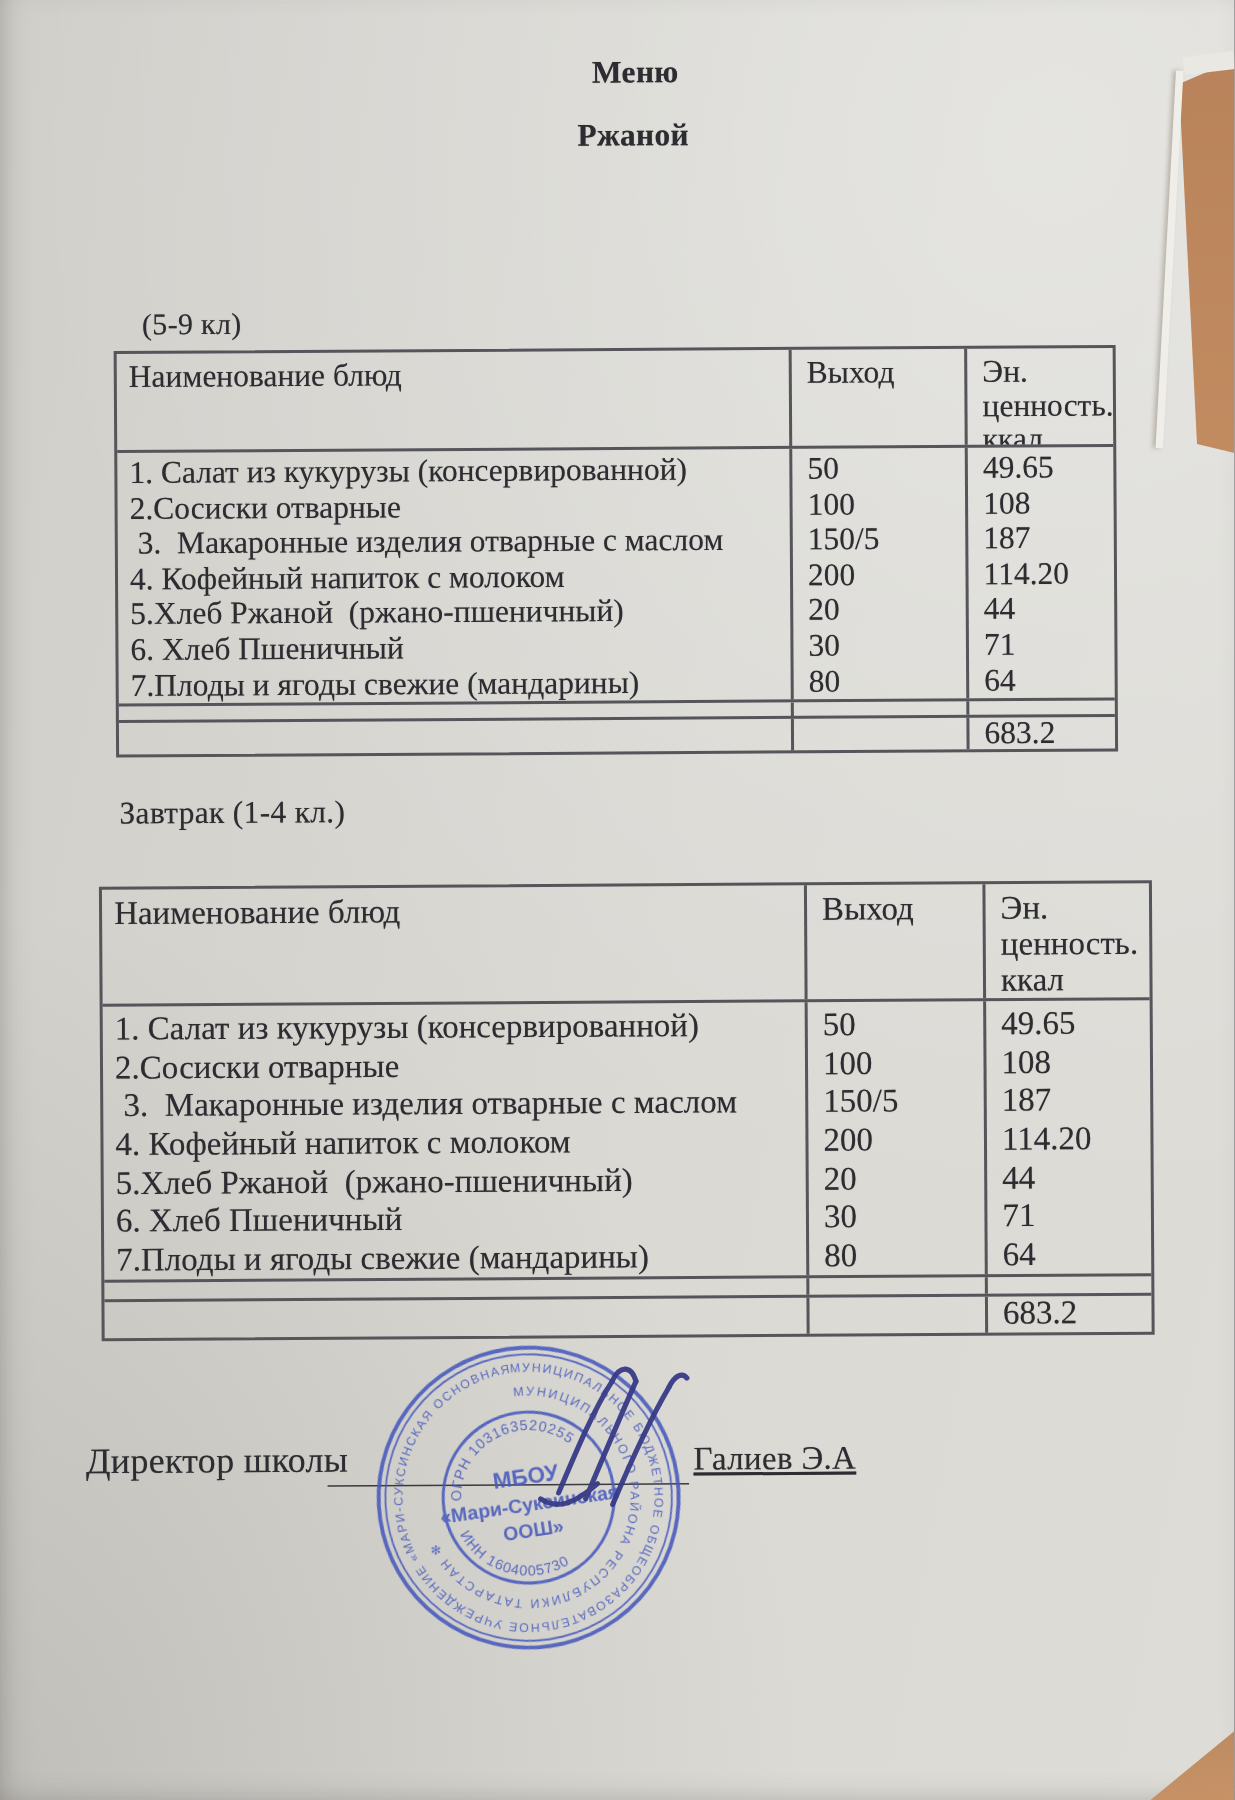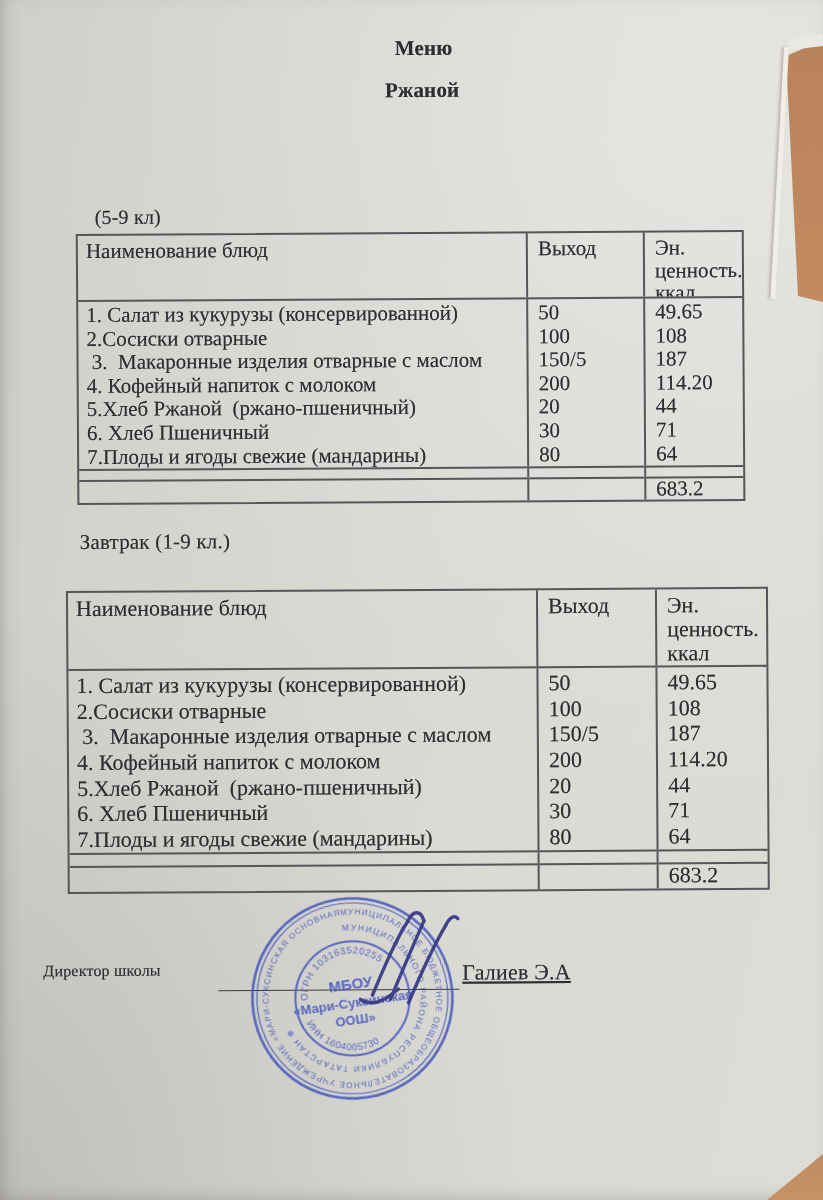--- a/index.html
+++ b/index.html
@@ -123,21 +123,21 @@
         <div class="mt-cell cell-portion"></div>
         <div class="mt-cell cell-energy"></div>
       </div>
       <div class="mt-row mt-total">
         <div class="mt-cell cell-name"></div>
         <div class="mt-cell cell-portion"></div>
         <div class="mt-cell cell-energy">683.2</div>
       </div>
     </div>
 
-    <div class="doc-text" style="left:80px;top:528px;font-size:21px;">Завтрак (1-9 кл.)</div>
+    <div class="doc-text" style="left:80px;top:528px;font-size:21px;">Завтрак (1-4 кл.)</div>
 
     <div class="menu-table t2">
       <div class="mt-row mt-header">
         <div class="mt-cell cell-name">Наименование блюд</div>
         <div class="mt-cell cell-portion">Выход</div>
         <div class="mt-cell cell-energy">Эн. ценность. ккал</div>
       </div>
       <div class="mt-row mt-body">
         <div class="mt-cell cell-name">
           <div class="dish-line">1. Салат из кукурузы (консервированной)</div>
@@ -172,21 +172,21 @@
         <div class="mt-cell cell-portion"></div>
         <div class="mt-cell cell-energy"></div>
       </div>
       <div class="mt-row mt-total">
         <div class="mt-cell cell-name"></div>
         <div class="mt-cell cell-portion"></div>
         <div class="mt-cell cell-energy">683.2</div>
       </div>
     </div>
 
-    <div class="doc-text" style="left:41px;top:960px;font-size:16px;">Директор школы</div>
+    <div class="doc-text" style="left:55px;top:960px;font-size:24px;">Директор школы</div>
     <div class="sig-rule"></div>
     <div class="doc-text" style="left:460px;top:960px;font-size:22px;text-decoration:underline;">Галиев Э.А</div>
 
     <div class="stamp-wrap">
       <svg width="210" height="210" viewBox="0 0 210 210">
         <g fill="none" stroke="#4759bd">
           <circle cx="105" cy="105" r="100" stroke-width="2.6"></circle>
           <circle cx="105" cy="105" r="95.5" stroke-width="1.2"></circle>
           <circle cx="105" cy="105" r="57" stroke-width="2"></circle>
         </g>

